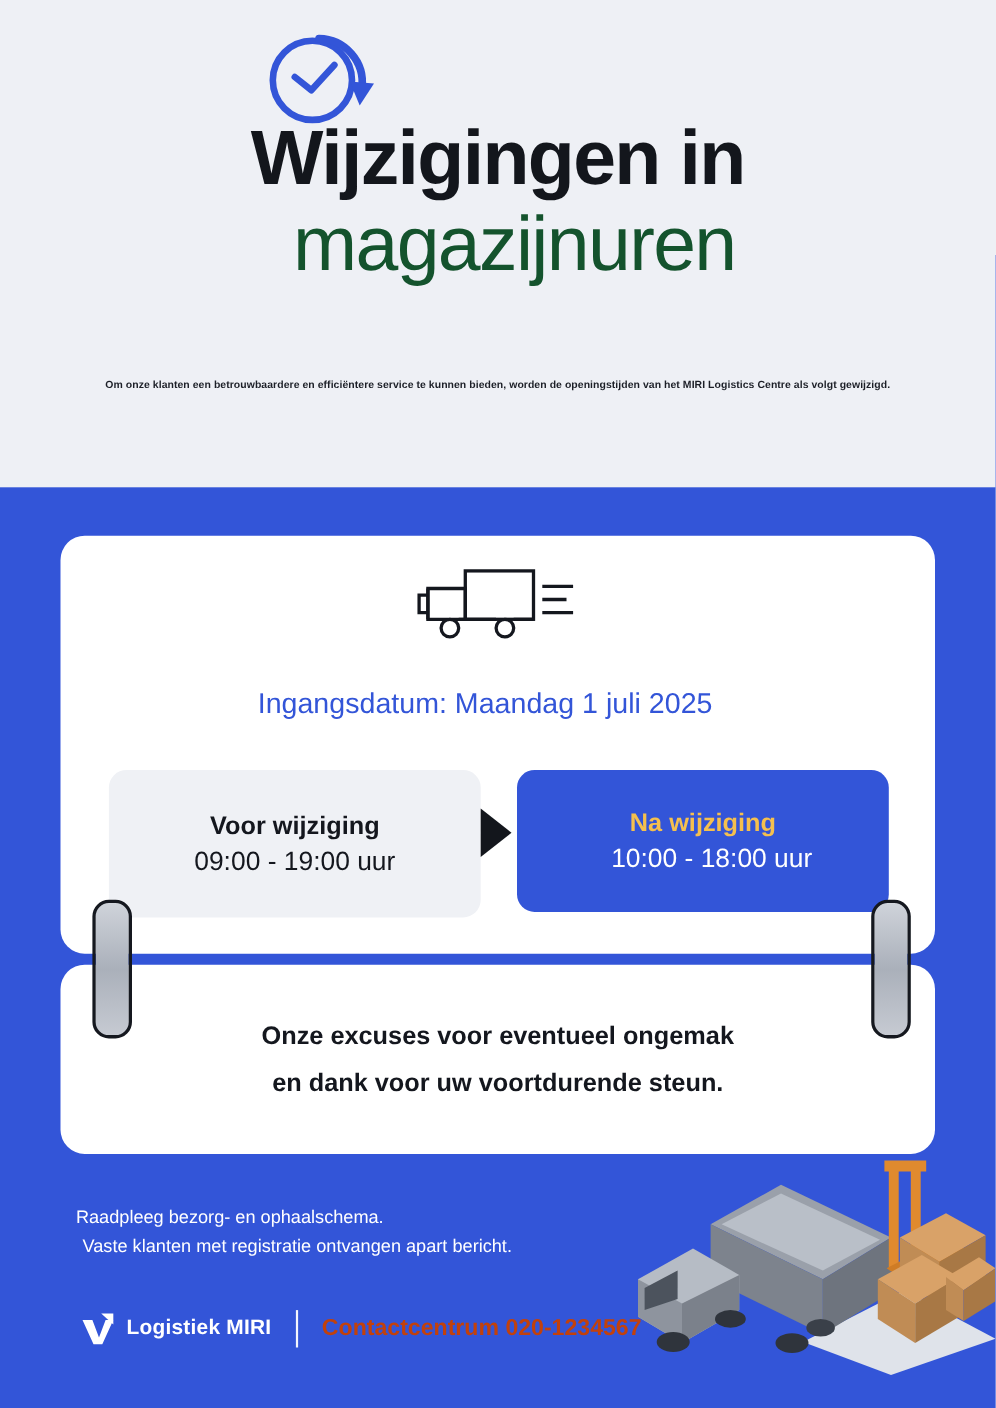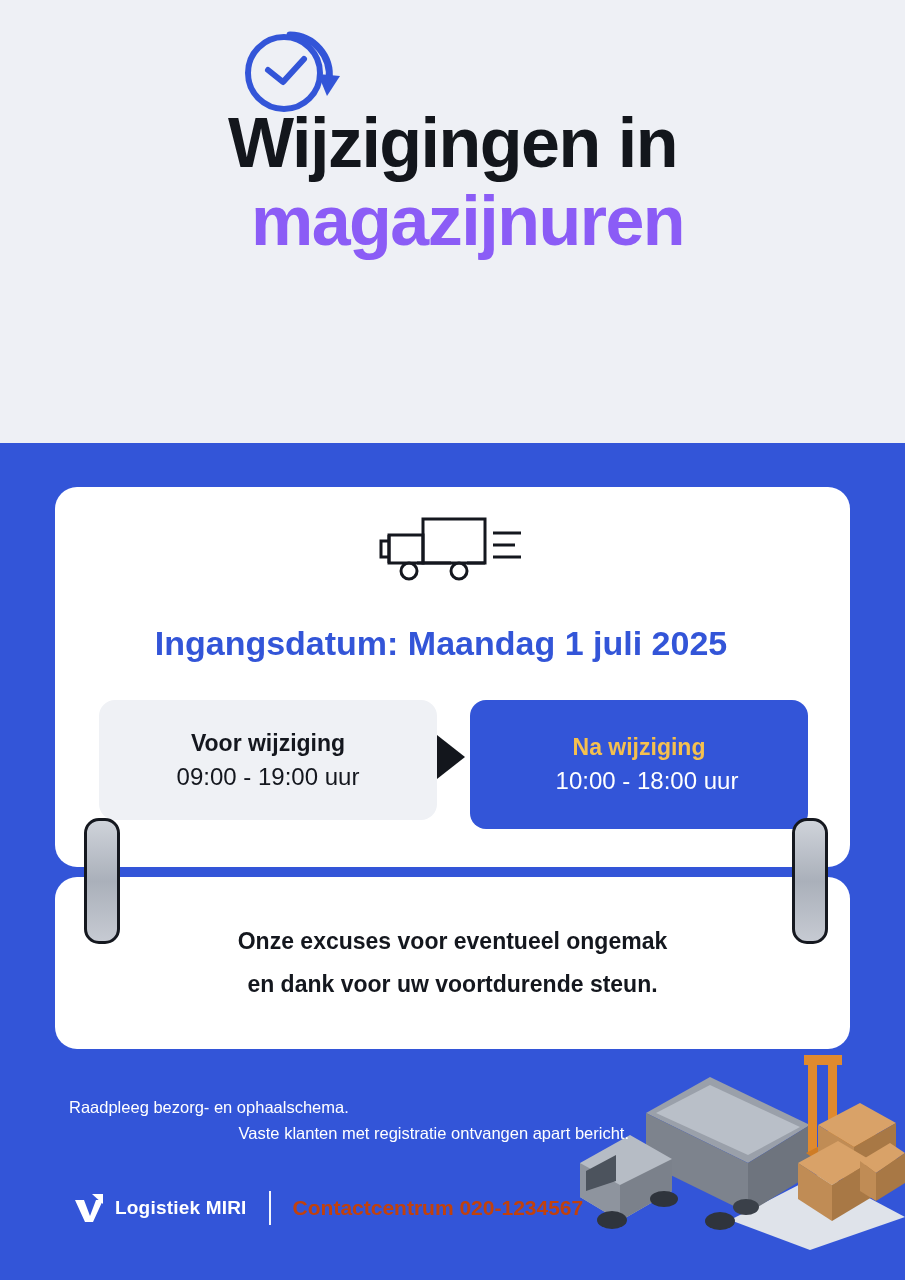--- a/index.html
+++ b/index.html
@@ -51,22 +51,22 @@
     display: block;
     font-size: 70px;
     font-weight: bold;
     color: #13161c;
     letter-spacing: -1.5px;
     line-height: 1.0;
   }
   .headline .line2 {
     display: block;
     font-size: 70px;
-    font-weight: bold;
-    color: #8b5cf6;
+    font-weight: normal;
+    color: #14532d;
     letter-spacing: -1.5px;
     line-height: 1.25;
     padding-left: 30px;
   }
 
   .intro-text {
     position: absolute;
     top: 345px;
     left: 0;
     width: 905px;
@@ -105,31 +105,31 @@
     width: 155px;
     height: 90px;
   }
 
   .effective-date {
     position: absolute;
     top: 624px;
     left: 55px;
     width: 772px;
     text-align: center;
-    font-size: 34px;
-    font-weight: bold;
+    font-size: 26px;
+    font-weight: normal;
     color: #3355d8;
   }
 
   .before-box {
     position: absolute;
     top: 700px;
     left: 99px;
     width: 338px;
-    height: 120px;
+    height: 134px;
     background: #eff1f5;
     border-radius: 16px;
     display: flex;
     flex-direction: column;
     align-items: center;
     justify-content: center;
   }
   .before-title {
     font-size: 23px;
     font-weight: bold;
@@ -213,21 +213,21 @@
   
   .footer-note {
     position: absolute;
     top: 1095px;
     left: 69px;
     width: 560px;
     color: #ffffff;
     font-size: 16.5px;
     line-height: 1.55;
   }
-  .footer-note .nline2 { padding-left: 6px; text-align: right; }
+  .footer-note .nline2 { padding-left: 6px; }
 
   .footer-bar {
     position: absolute;
     top: 1188px;
     left: 72px;
     display: flex;
     align-items: center;
     height: 40px;
   }
   .brand-logo {
@@ -277,20 +277,21 @@
         <path d="M62 7 A40 40 0 0 1 101 52" fill="none" stroke="#3355d8" stroke-width="7" stroke-linecap="round"></path>
         <polygon points="90,46 112,48 99,68" fill="#3355d8"></polygon>
       </svg>
     </div>
 
     <div class="headline">
       <span class="line1">Wijzigingen in</span>
       <span class="line2">magazijnuren</span>
     </div>
 
+    <div class="intro-text">Om onze klanten een betrouwbaardere en efficiëntere service te kunnen bieden, worden de openingstijden van het MIRI Logistics Centre als volgt gewijzigd.</div>
   </div>
 
   <div class="blue-section"></div>
 
   <div class="illustration">
     <svg viewBox="0 0 345 265" width="345" height="265">
 
       <polygon points="170,235 262,188 345,232 250,265" fill="#dfe3ea"></polygon>
 
       <polygon points="86,128 150,92 250,140 188,178" fill="#9aa0aa"></polygon>

